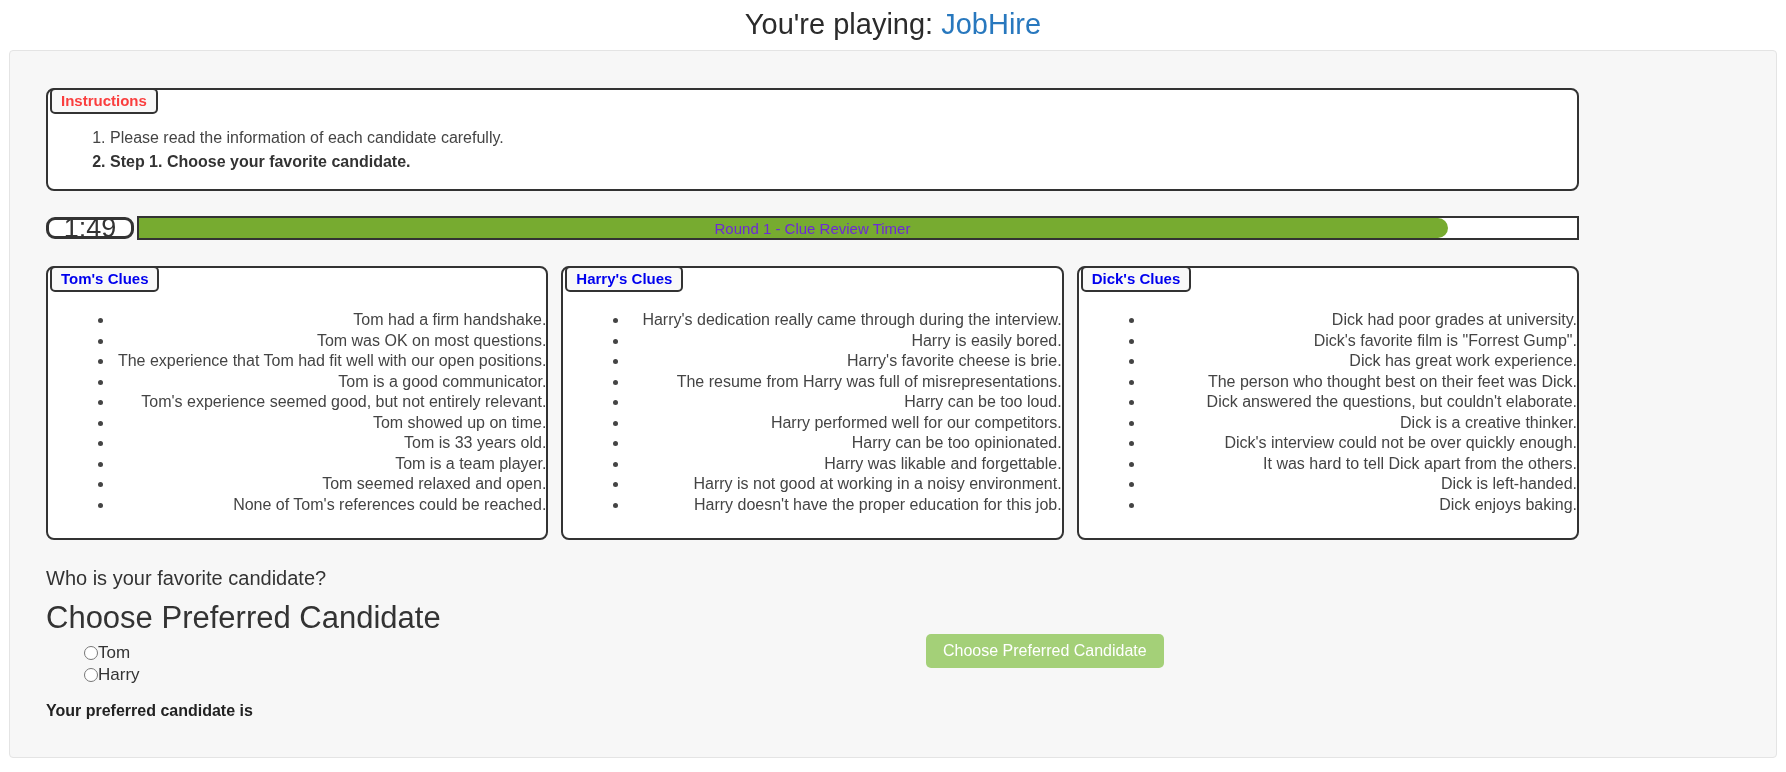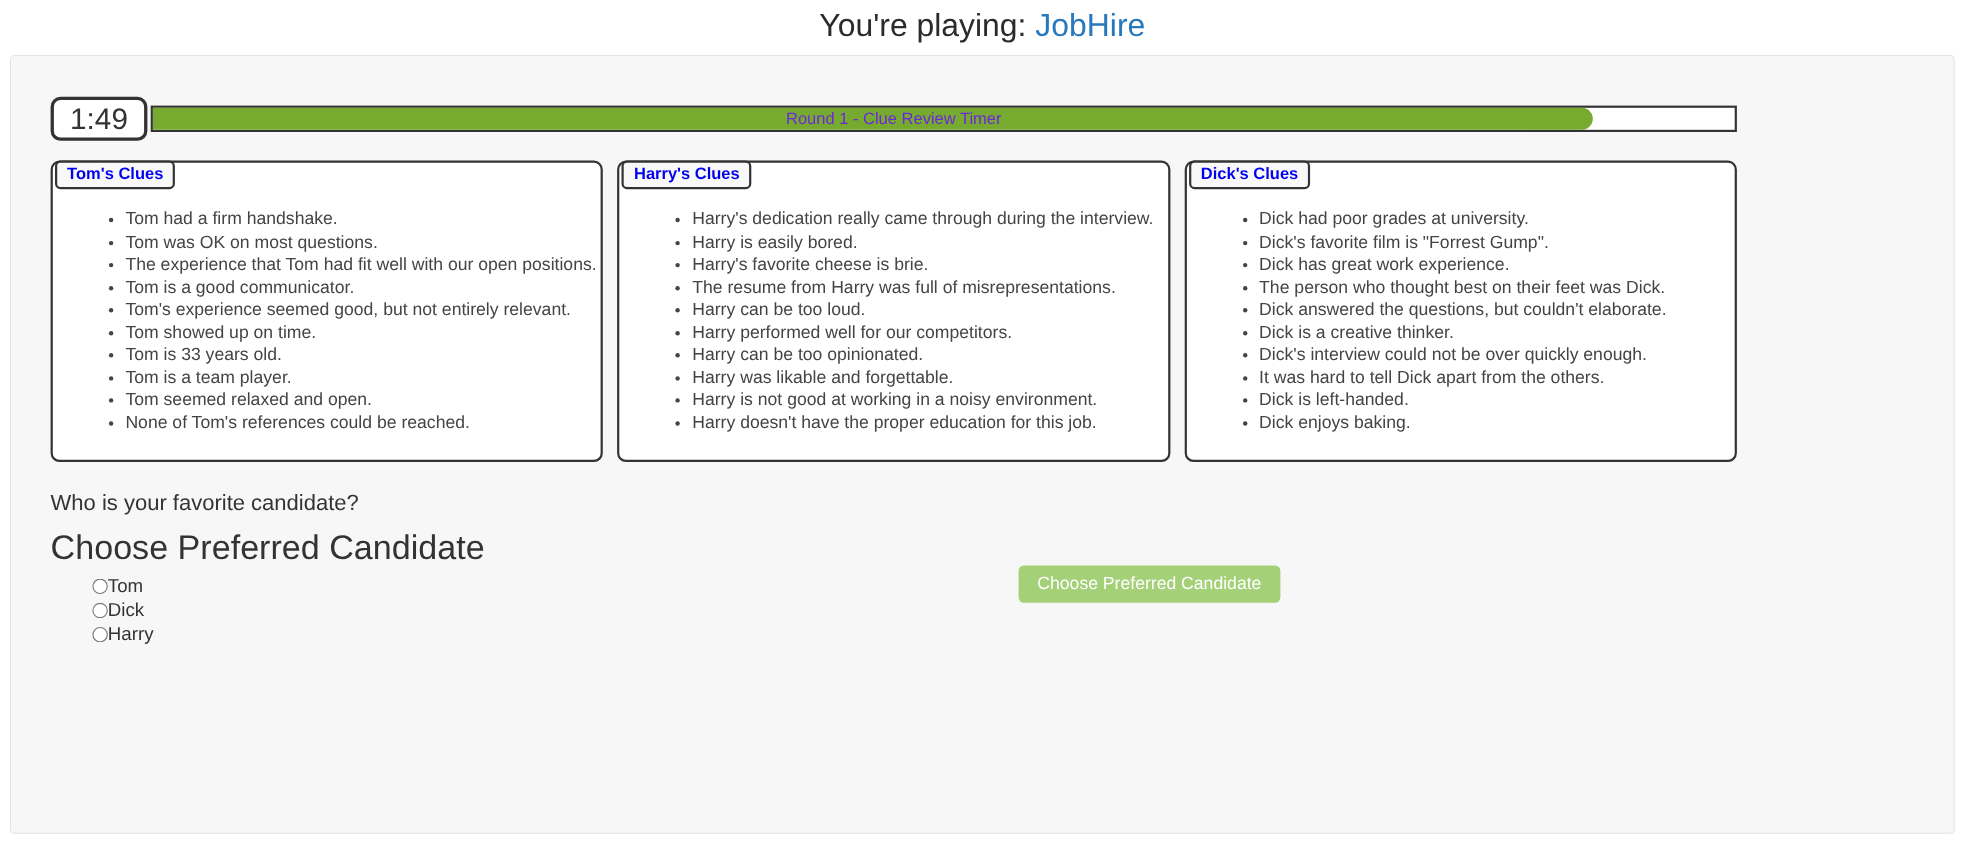--- a/index.html
+++ b/index.html
@@ -16,29 +16,29 @@
   .legend { position:absolute; top:-2px; left:2px; background:#f8f8f8; border:2px solid #333;
             border-radius:5px; padding:3px 9px 4px; font-size:15px; font-weight:bold; line-height:15px; }
   .legend.red  { color:#fa3e3e; }
   .legend.blue { color:#0000ee; }
 
   .instructions { height:103px; margin-bottom:17px; }
   .instructions ol { margin:36px 0 0 0; padding-left:62px; font-size:16px; line-height:24px; color:#444; }
   .instructions ol li.bold { font-weight:bold; color:#333; }
 
   .timer-row { display:flex; align-items:center; height:40px; margin-bottom:18px; position:relative; }
-  .timer-box { width:88px; height:40px; background:#fff; border:3px solid #333; border-radius:9px;
+  .timer-box { width:88px; height:22px; background:#fff; border:3px solid #333; border-radius:9px;
                display:flex; align-items:center; justify-content:center; font-size:27px; color:#333;
                flex:0 0 auto; z-index:2; }
   .timer-bar { flex:1; height:24px; margin-left:3px; border:2px solid #333; background:#fff; position:relative; }
   .timer-fill { height:100%; width:91%; background:#77ab30; border-radius:0 11px 11px 0; }
   .timer-label { position:absolute; left:0; right:0; top:0; bottom:0; display:flex;
                  align-items:center; justify-content:center; font-size:15px; color:#6d28d9; z-index:3; }
 
-  .clues-row { display:flex; gap:13px; height:274px; margin-bottom:27px; }
+  .clues-row { display:flex; gap:13px; height:274px; margin-bottom:27px;text-align:right; }
   .clue-box { flex:1; }
   .clue-box ul { margin:42px 0 0 4px; padding-left:62px; font-size:16px; line-height:20.5px; color:#444; }
 
   .question { font-size:20px; color:#333; margin:8px 0 10px; }
   .choose-heading { font-size:31px; font-weight:400; color:#333; margin:0 0 6px; }
 
   .choice-area { position:relative; }
   .radio-group { margin-left:38px; }
   .radio-row { display:flex; align-items:center; height:22px; font-size:17px; color:#333; cursor:pointer; }
   .radio-row input { width:14px; height:14px; margin:0; cursor:pointer; }
@@ -52,20 +52,27 @@
 </head>
 <body>
 
 <div class="page-title">
   <span>You're playing: </span><a>JobHire</a>
 </div>
 
 <div class="panel">
   <div class="content">
 
+    <div class="fieldset instructions">
+      <div class="legend red">Instructions</div>
+      <ol>
+          <li>Please read the information of each candidate carefully.</li>
+          <li class="bold">Step 1. Choose your favorite candidate.</li>
+        </ol>
+    </div>
 
     <div class="timer-row">
       <div class="timer-box">1:49</div>
       <div class="timer-bar">
         <div class="timer-fill" style="width: 91%; background: rgb(119, 171, 48);"></div>
       </div>
       <div class="timer-label">Round 1 - Clue Review Timer</div>
     </div>
 
     <div class="clues-row">
@@ -120,25 +127,22 @@
     <div class="choose-heading">Choose Preferred Candidate</div>
 
     <div class="choice-area">
       <div class="radio-group">
         <label class="radio-row">
           <input type="radio" name="candidate" style="">
           <span>Tom</span>
         </label>
         <label class="radio-row">
           <input type="radio" name="candidate" style="">
-          <span>Dick</span>
-        </label>
-        <label class="radio-row">
-          <input type="radio" name="candidate" style="">
           <span>Harry</span>
         </label>
       </div>
       <button class="choose-btn">Choose Preferred Candidate</button>
     </div>
 
+    <div class="result-label">Your preferred candidate is</div>
 
   </div>
 </div>
 
 </body></html>

